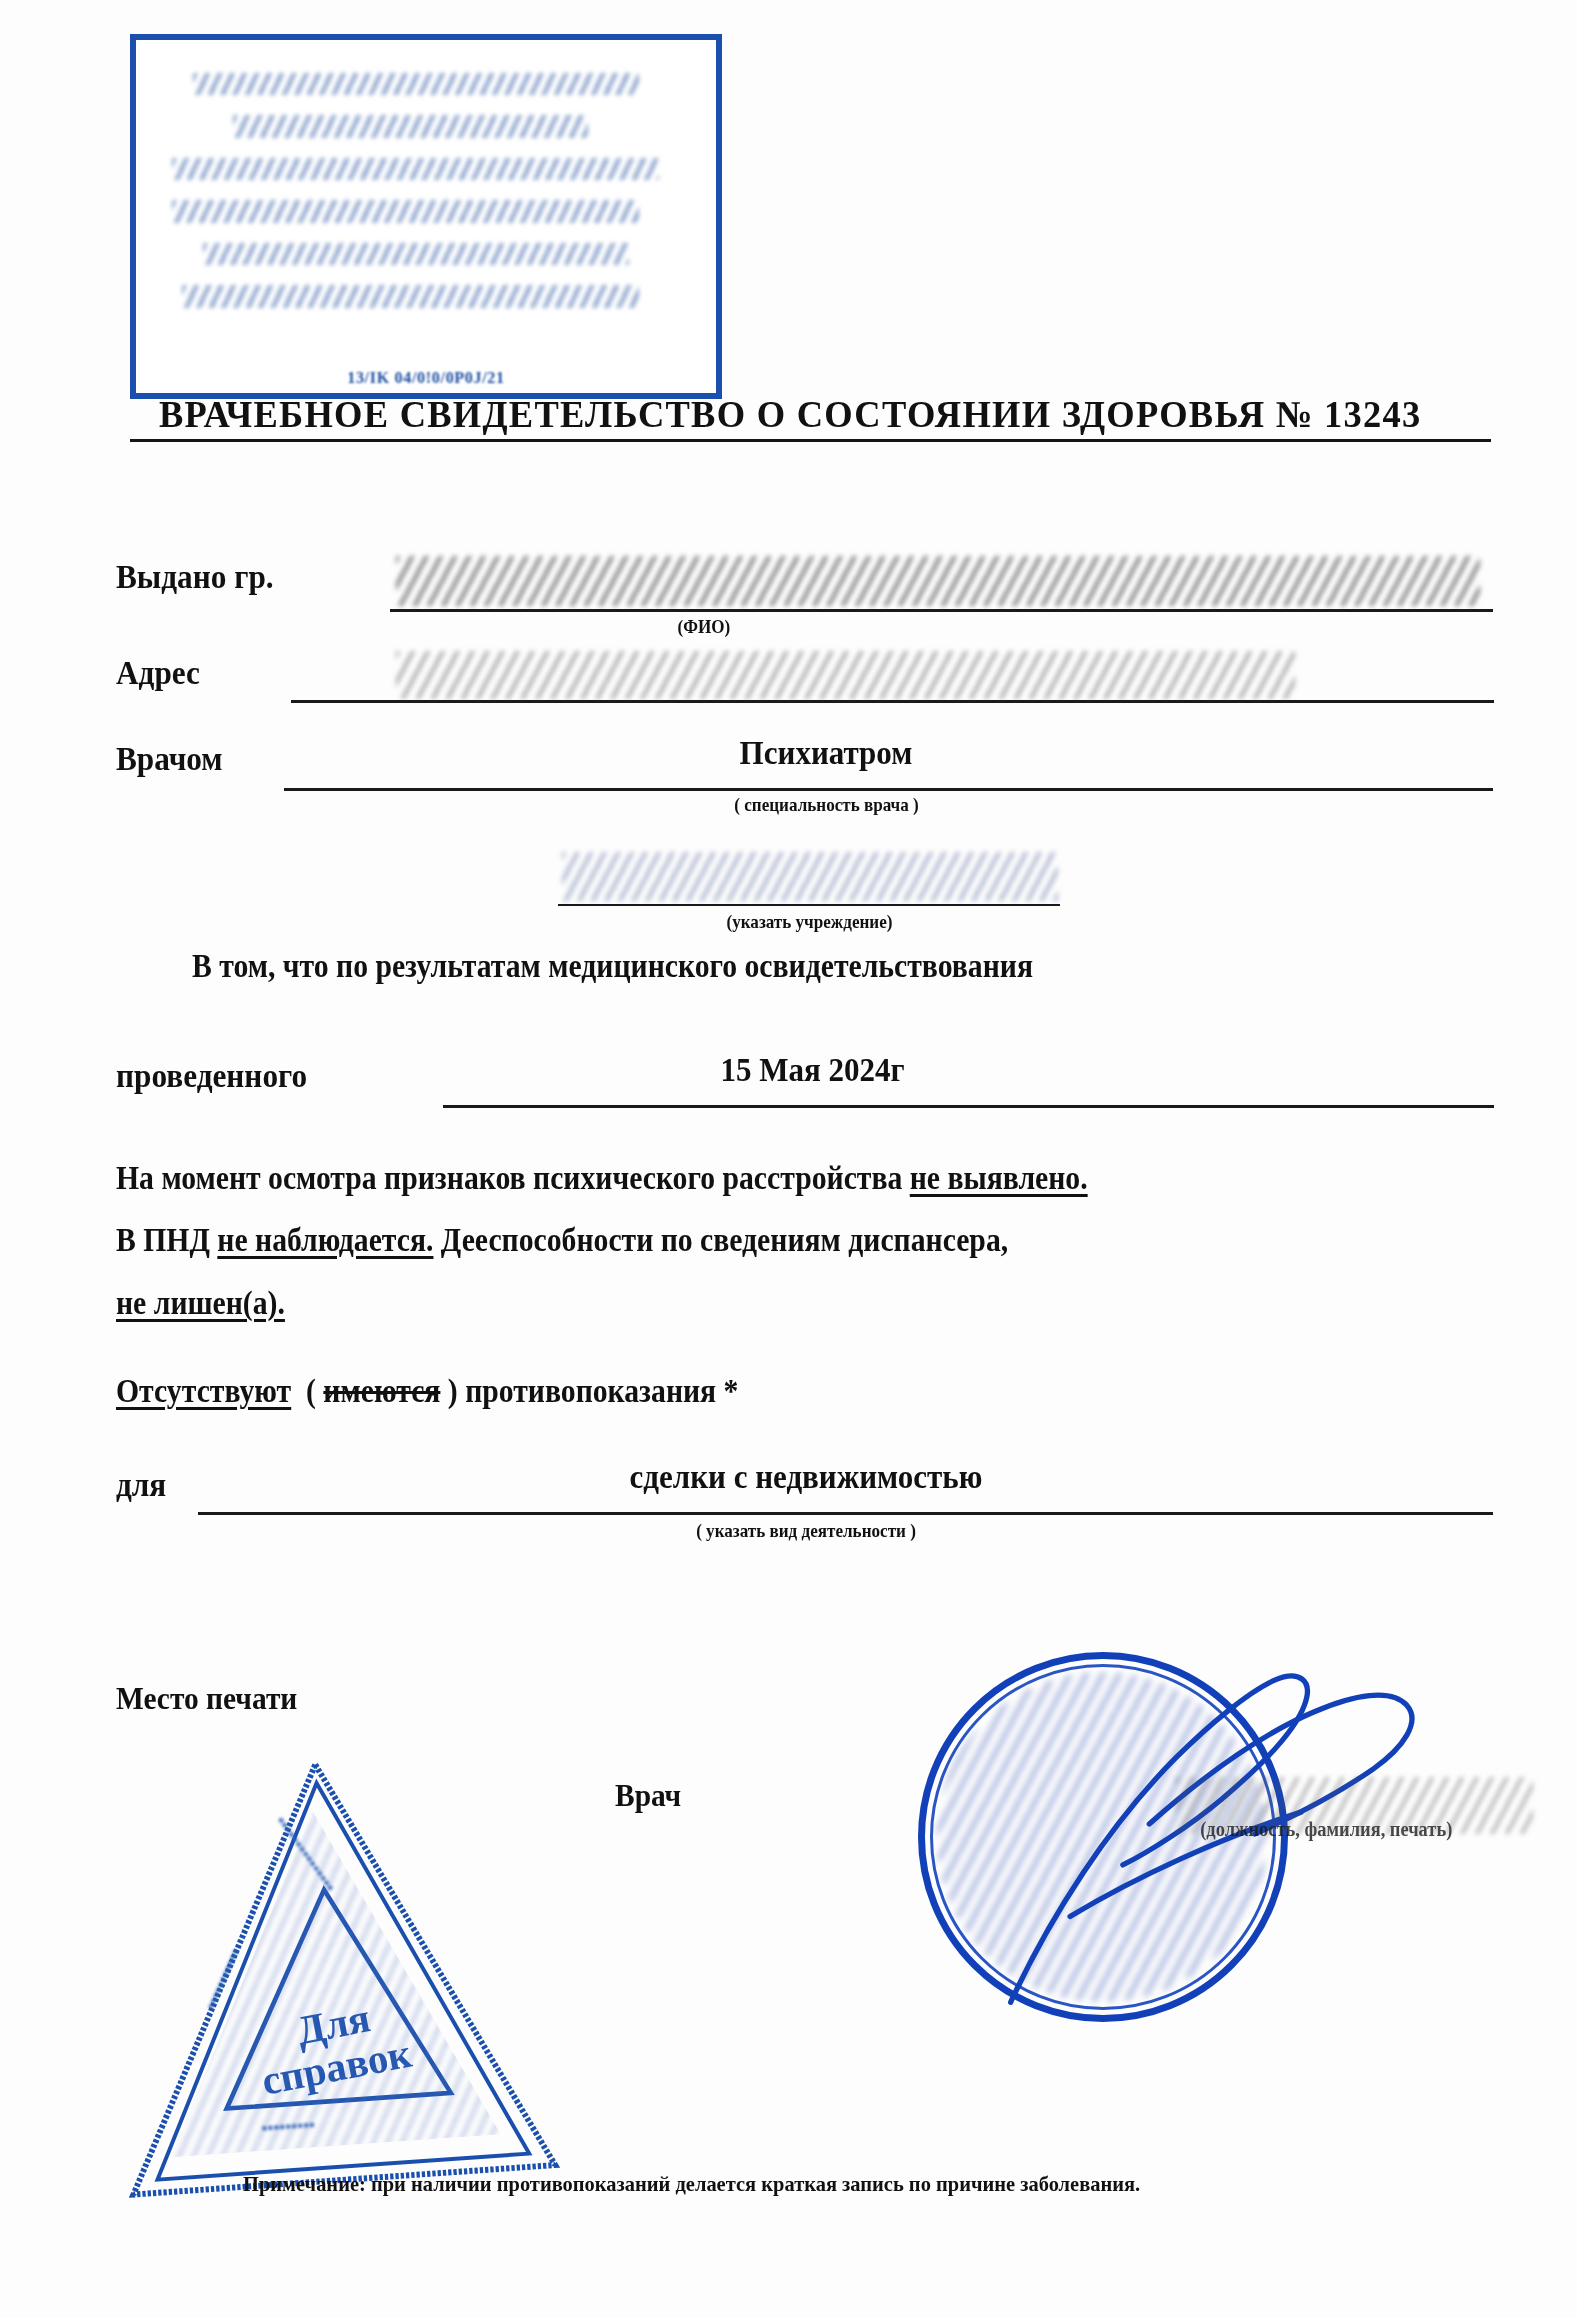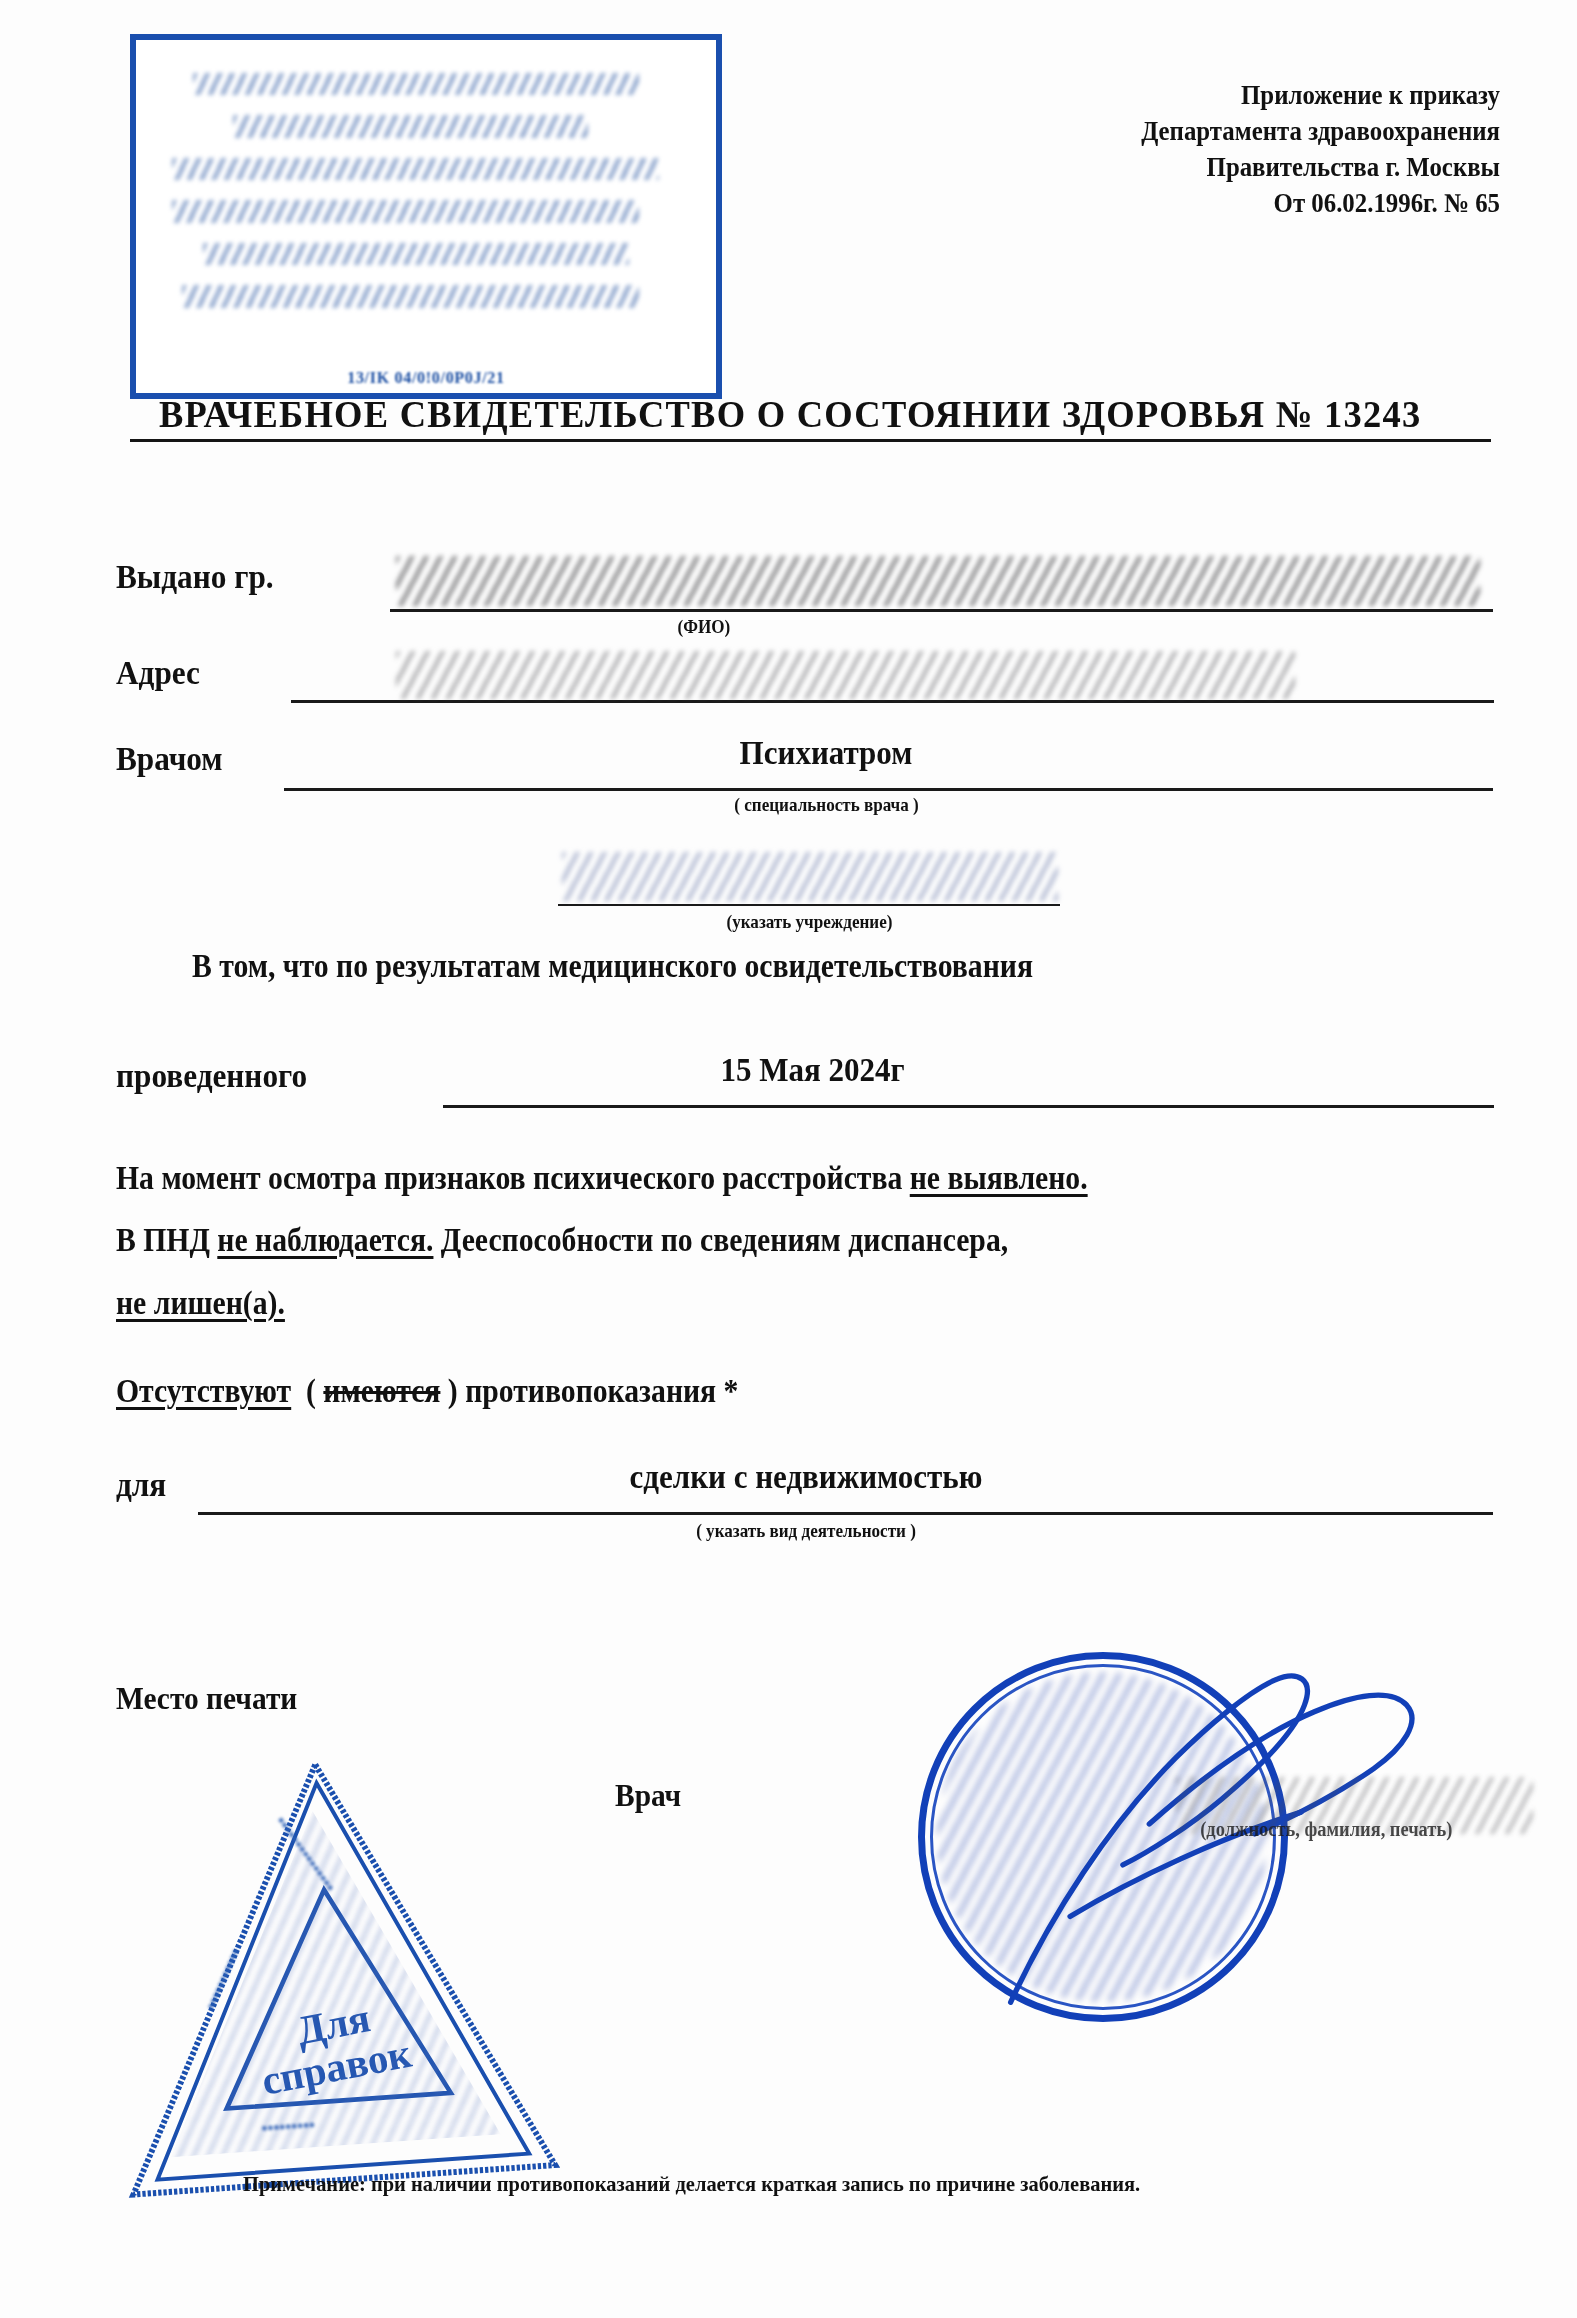--- a/index.html
+++ b/index.html
@@ -243,26 +243,20 @@
       <div class="redact-line w1"></div>
       <div class="redact-line w2"></div>
       <div class="redact-line w3"></div>
       <div class="redact-line w4"></div>
       <div class="redact-line w5"></div>
       <div class="redact-line w6"></div>
       <div class="code">13/IK 04/0!0/0P0J/21</div>
     </div>
   </div>
 
-  <div class="abs" id="order-ref">
-    <div>Приложение к приказу</div>
-    <div>Департамента здравоохранения</div>
-    <div>Правительства г. Москвы</div>
-    <div>От 06.02.1996г. № 65</div>
-  </div>
 
   <div class="abs" id="doc-title">ВРАЧЕБНОЕ  СВИДЕТЕЛЬСТВО  О  СОСТОЯНИИ  ЗДОРОВЬЯ  № 13243</div>
   <div class="abs" id="title-rule"></div>
 
   <div class="abs flabel" style="left:116px; top:558px;">Выдано гр.</div>
   <div class="abs rule" style="left:390px; top:609px; width:1103px;"></div>
   <div class="abs hand-redact" style="left:396px; top:556px; width:1084px; height:50px;"></div>
   <div class="abs caption" style="left:667px; top:616px; width:211px;">(ФИО)</div>
 
   <div class="abs flabel" style="left:116px; top:654px;">Адрес</div>

